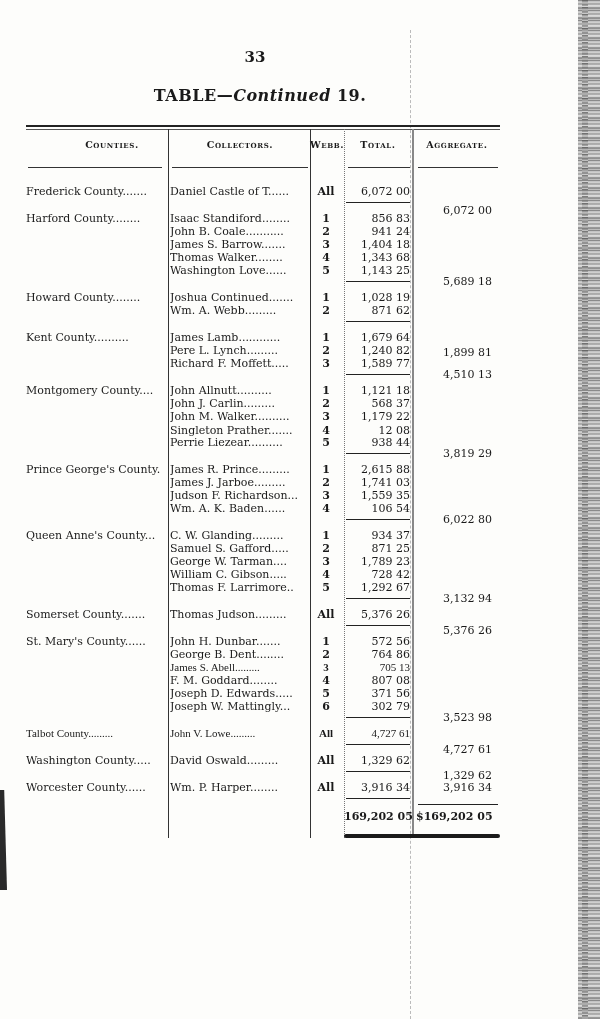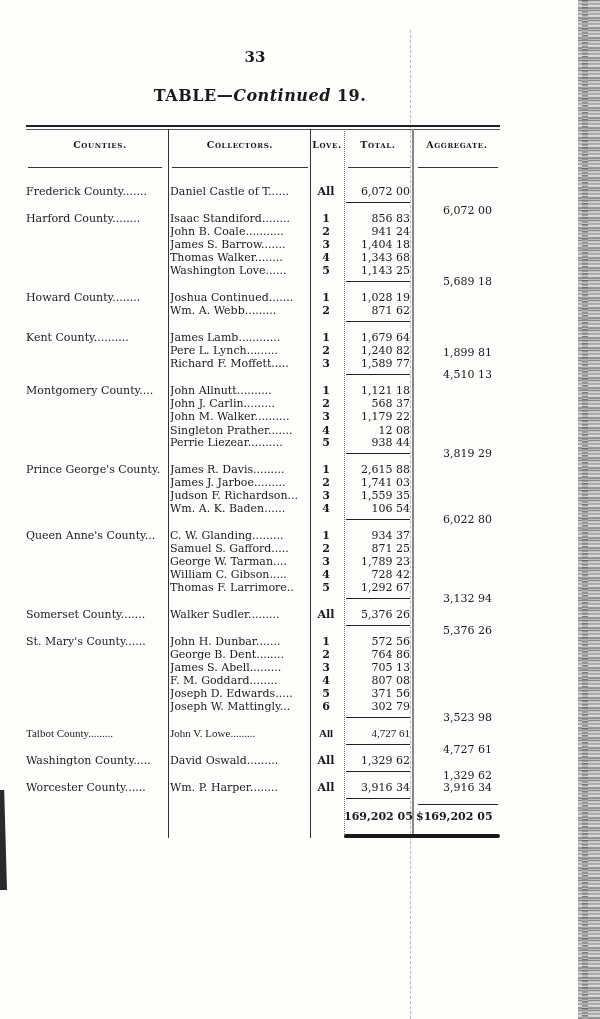--- a/index.html
+++ b/index.html
@@ -53,23 +53,23 @@
 <div class="left-mark"></div>
 <div class="fold-line"></div>
 
 <div class="page-number">33</div>
 <div class="table-title"><span>TABLE—</span><i>Continued</i><span> 19.</span></div>
 
 <div class="tbl" id="tbl">
   <div class="rule-top"></div>
   <div class="rule-top2"></div>
 
-  <div class="head" style="left:4px;width:140px;">Counties.</div>
+  <div class="head" style="left:16px;width:140px;">Counties.</div>
   <div class="head" style="left:144px;width:140px;">Collectors.</div>
-  <div class="head" style="left:284px;width:34px;">Love.</div>
+  <div class="head" style="left:284px;width:34px;">Webb.</div>
   <div class="head" style="left:318px;width:68px;">Total.</div>
   <div class="head" style="left:388px;width:86px;">Aggregate.</div>
 
   <div class="head-rule" style="left:2px;width:134px;"></div>
   <div class="head-rule" style="left:146px;width:136px;"></div>
   <div class="head-rule" style="left:322px;width:62px;"></div>
   <div class="head-rule" style="left:392px;width:80px;"></div>
 
   <div class="vline" style="left: 142px; top: 4px; height: 709px;"></div>
   <div class="vline" style="left: 284px; top: 4px; height: 709px;"></div>
@@ -167,21 +167,21 @@
       </div>
       <div class="row" style="top: 311px;">
         <span class="cell-collector">Perrie Liezear..........</span>
         <span class="cell-dist">5</span>
         <span class="cell-total">938 44</span>
       </div>
       <div class="sum-rule" style="top: 328px;"></div>
       <div class="agg" style="top: 322px;">3,819 29</div>
       <div class="row" style="top: 338px;">
         <span class="cell-county">Prince George's County.</span>
-        <span class="cell-collector">James R. Davis.........</span>
+        <span class="cell-collector">James R. Prince.........</span>
         <span class="cell-dist">1</span>
         <span class="cell-total">2,615 88</span>
       </div>
       <div class="row" style="top: 351px;">
         <span class="cell-collector">James J. Jarboe.........</span>
         <span class="cell-dist">2</span>
         <span class="cell-total">1,741 03</span>
       </div>
       <div class="row" style="top: 364px;">
         <span class="cell-collector">Judson F. Richardson...</span>
@@ -218,38 +218,38 @@
       </div>
       <div class="row" style="top: 456px;">
         <span class="cell-collector">Thomas F. Larrimore..</span>
         <span class="cell-dist">5</span>
         <span class="cell-total">1,292 67</span>
       </div>
       <div class="sum-rule" style="top: 473px;"></div>
       <div class="agg" style="top: 467px;">3,132 94</div>
       <div class="row" style="top: 483px;">
         <span class="cell-county">Somerset County.......</span>
-        <span class="cell-collector">Walker Sudler.........</span>
+        <span class="cell-collector">Thomas Judson.........</span>
         <span class="cell-dist">All</span>
         <span class="cell-total">5,376 26</span>
       </div>
       <div class="sum-rule" style="top: 500px;"></div>
       <div class="agg" style="top: 499px;">5,376 26</div>
       <div class="row" style="top: 510px;">
         <span class="cell-county">St. Mary's County......</span>
         <span class="cell-collector">John H. Dunbar.......</span>
         <span class="cell-dist">1</span>
         <span class="cell-total">572 56</span>
       </div>
       <div class="row" style="top: 523px;">
         <span class="cell-collector">George B. Dent........</span>
         <span class="cell-dist">2</span>
         <span class="cell-total">764 86</span>
       </div>
-      <div class="row" style="top: 536px;">
+      <div class="row" style="top: 536px; font-family: Liberation Serif, serif;">
         <span class="cell-collector">James S. Abell.........</span>
         <span class="cell-dist">3</span>
         <span class="cell-total">705 13</span>
       </div>
       <div class="row" style="top: 549px;">
         <span class="cell-collector">F. M. Goddard........</span>
         <span class="cell-dist">4</span>
         <span class="cell-total">807 08</span>
       </div>
       <div class="row" style="top: 562px;">

